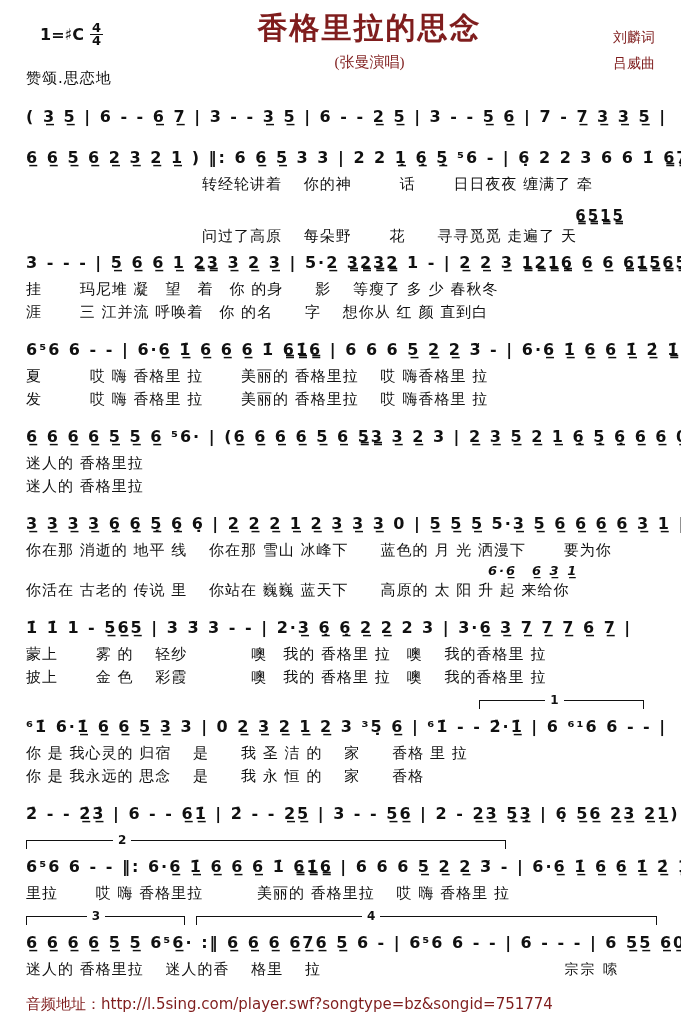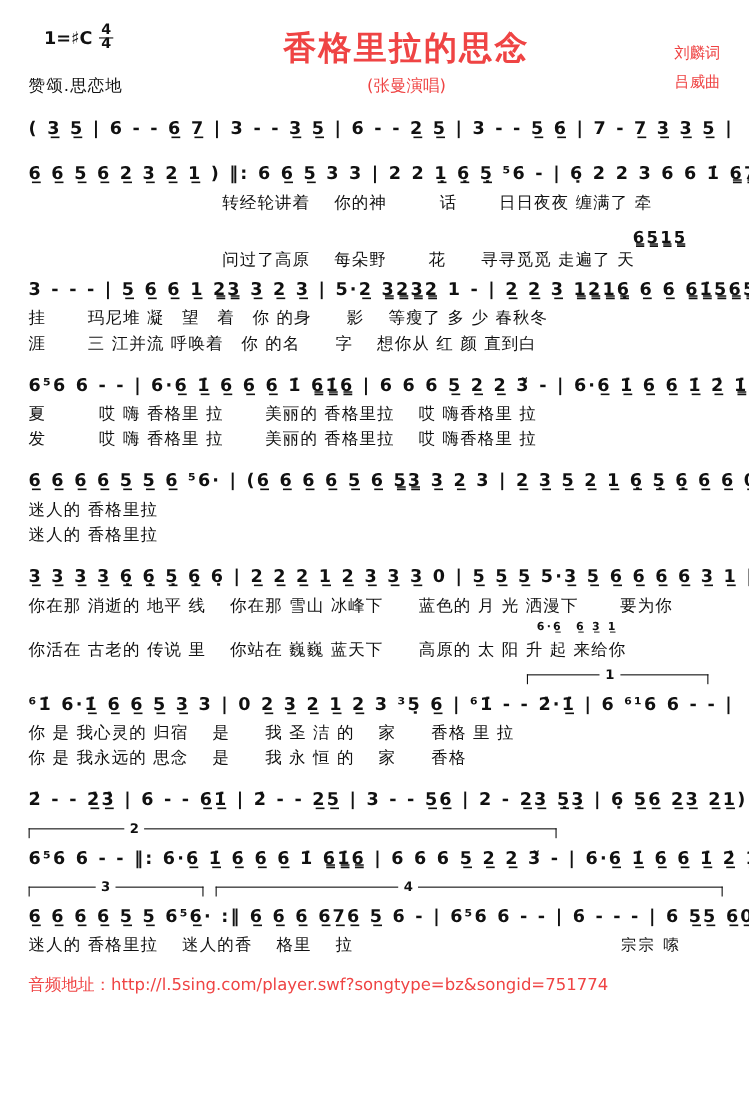--- a/index.html
+++ b/index.html
@@ -1,39 +1,39 @@
 <!DOCTYPE html>
 <html><head>
 <meta charset="utf-8">
 <style>
   html,body{margin:0;padding:0;background:#fff;}
   body{width:681px;height:1012px;overflow:hidden;font-family:"DejaVu Sans","Liberation Sans",sans-serif;color:#111;}
   .sheet{padding:8px 26px 0 26px;position:relative;}
 
   
-  .hdr{display:flex;align-items:flex-end;margin-bottom:14px;}
+  .hdr{display:flex;align-items:flex-start;margin-bottom:14px;}
   .hdr-left{width:150px;padding-top:14px;font-size:15px;}
   .keyrow{font-weight:bold;font-size:16px;display:flex;align-items:center;gap:6px;padding-left:14px;}
   .meter{display:inline-flex;flex-direction:column;align-items:center;font-size:13px;font-weight:bold;line-height:12px;}
   .meter .num{border-bottom:1px solid #111;padding:0 2px;}
   .mood{margin-top:22px;font-size:15px;letter-spacing:1px;}
   .hdr-center{flex:1;text-align:center;}
   .title{font-size:30px;font-weight:bold;letter-spacing:2px;}
-  .subtitle{font-size:15px;margin-top:4px;}
+  .subtitle{font-size:15px;margin-top:4px;font-family:Liberation Serif, serif;}
   .hdr-right{width:92px;text-align:right;padding-top:16px;font-size:14px;line-height:26px;}
-  .dkred{color:#ef4444;}
+  .dkred{color:#7f1d1d;}
 
   
   .system{position:relative;margin-bottom:11px;}
   .notes{font-weight:bold;font-size:16px;line-height:30px;letter-spacing:2px;white-space:nowrap;}
   .lyr{font-size:15px;line-height:23px;letter-spacing:1px;white-space:nowrap;}
   .above-right{font-weight:bold;font-size:15px;text-align:right;padding-right:30px;line-height:20px;}
   .lyr-above{margin-left:176px;}
   .ind-lyr{margin-left:176px;}
-  .subnotes{margin-left:462px;font-weight:bold;font-size:10px;line-height:17px;letter-spacing:2px;}
+  .subnotes{margin-left:462px;font-weight:bold;font-style:italic;font-size:13px;line-height:17px;letter-spacing:2px;}
   .pad-top{padding-top:12px;}
 
   
   .ending{position:absolute;border-top:1.5px solid #111;border-left:1.5px solid #111;border-right:1.5px solid #111;height:8px;}
   .ending-label{position:absolute;top:-8px;left:70px;background:#fff;padding:0 5px;font-size:12px;font-weight:bold;line-height:14px;}
   .e1{top:0;left:72%;width:26%;}
   .e1 .ending-label{left:40%;}
   .e2{top:0;left:0;width:76%;}
   .e2 .ending-label{left:18%;}
   .e3{top:0;left:0;width:25%;}
@@ -102,20 +102,25 @@
     <div class="lyr">迷人的 香格里拉</div>
   </div>
 
   <div class="system">
     <div class="notes">3̲ 3̲ 3̲ 3̲ 6̲̣ 6̲̣ 5̲̣ 6̲̣ 6̣ | 2̲ 2̲ 2̲ 1̲ 2̲ 3̲ 3̲ 3̲ 0 | 5̲ 5̲ 5̲ 5·3̲ 5̲ 6̲ 6̲ 6̲ 6̲ 3̲ 1̲ |</div>
     <div class="lyr">你在那 消逝的 地平 线　 你在那 雪山 冰峰下　　蓝色的 月 光 洒漫下　　 要为你</div>
     <div class="subnotes">6·6̲　6̲ 3̲ 1̲</div>
     <div class="lyr">你活在 古老的 传说 里　 你站在 巍巍 蓝天下　　高原的 太 阳 升 起 来给你</div>
   </div>
 
+  <div class="system">
+    <div class="notes">1̇ 1̇ 1 - 5̲6̲5̲ | 3 3̃ 3 - - | 2·3̲ 6̲̣ 6̲̣ 2̲ 2̲ 2 3 | 3·6̲ 3̲ 7̲ 7̲ 7̲ 6̲ 7̲ |</div>
+    <div class="lyr">蒙上　　 雾 的　 轻纱　　　　噢　我的 香格里 拉　噢　 我的香格里 拉</div>
+    <div class="lyr">披上　　 金 色　 彩霞　　　　噢　我的 香格里 拉　噢　 我的香格里 拉</div>
+  </div>
 
   <div class="system">
     <div style="position:relative;">
       <div class="ending e1">
         <span class="ending-label">1</span>
       </div>
       <div class="notes pad-top">⁶1̇ 6·1̲̇ 6̲ 6̲ 5̲ 3̲ 3 | 0 2̲ 3̲ 2̲ 1̲ 2̲ 3 ³5̣ 6̲ | ⁶1̇ - - 2̇·1̲̇ | 6 ⁶¹6 6 - - |</div>
     </div>
     <div class="lyr">你 是 我心灵的 归宿　 是　　我 圣 洁 的　 家　　香格 里 拉</div>
     <div class="lyr">你 是 我永远的 思念　 是　　我 永 恒 的　 家　　香格</div>
@@ -125,20 +130,21 @@
     <div class="notes">2̇ - - 2̲̇3̲̇ | 6 - - 6̲1̲̇ | 2̇ - - 2̲5̲ | 3 - - 5̲6̲ | 2 - 2̲3̲ 5̲̣3̲̣ | 6̣ 5̲6̲ 2̲3̲ 2̲1̲) :‖</div>
   </div>
 
   <div class="system">
     <div style="position:relative;">
       <div class="ending e2">
         <span class="ending-label">2</span>
       </div>
       <div class="notes pad-top">6⁵6 6 - - ‖: 6·6̲ 1̲̇ 6̲ 6̲ 6̲ 1̇ 6̳1̳̇6̳ | 6 6 6 5̲ 2̲ 2̲ 3̃ - | 6·6̲ 1̲̇ 6̲ 6̲ 1̲̇ 2̲̇ 1̳̇2̳̇1̳̇ |</div>
     </div>
+    <div class="lyr">里拉　　 哎 嗨 香格里拉　　　 美丽的 香格里拉　 哎 嗨 香格里 拉</div>
   </div>
 
   <div class="system">
     <div style="position:relative;">
       <div class="ending e3">
         <span class="ending-label">3</span>
       </div>
       <div class="ending e4">
         <span class="ending-label">4</span>
       </div>

